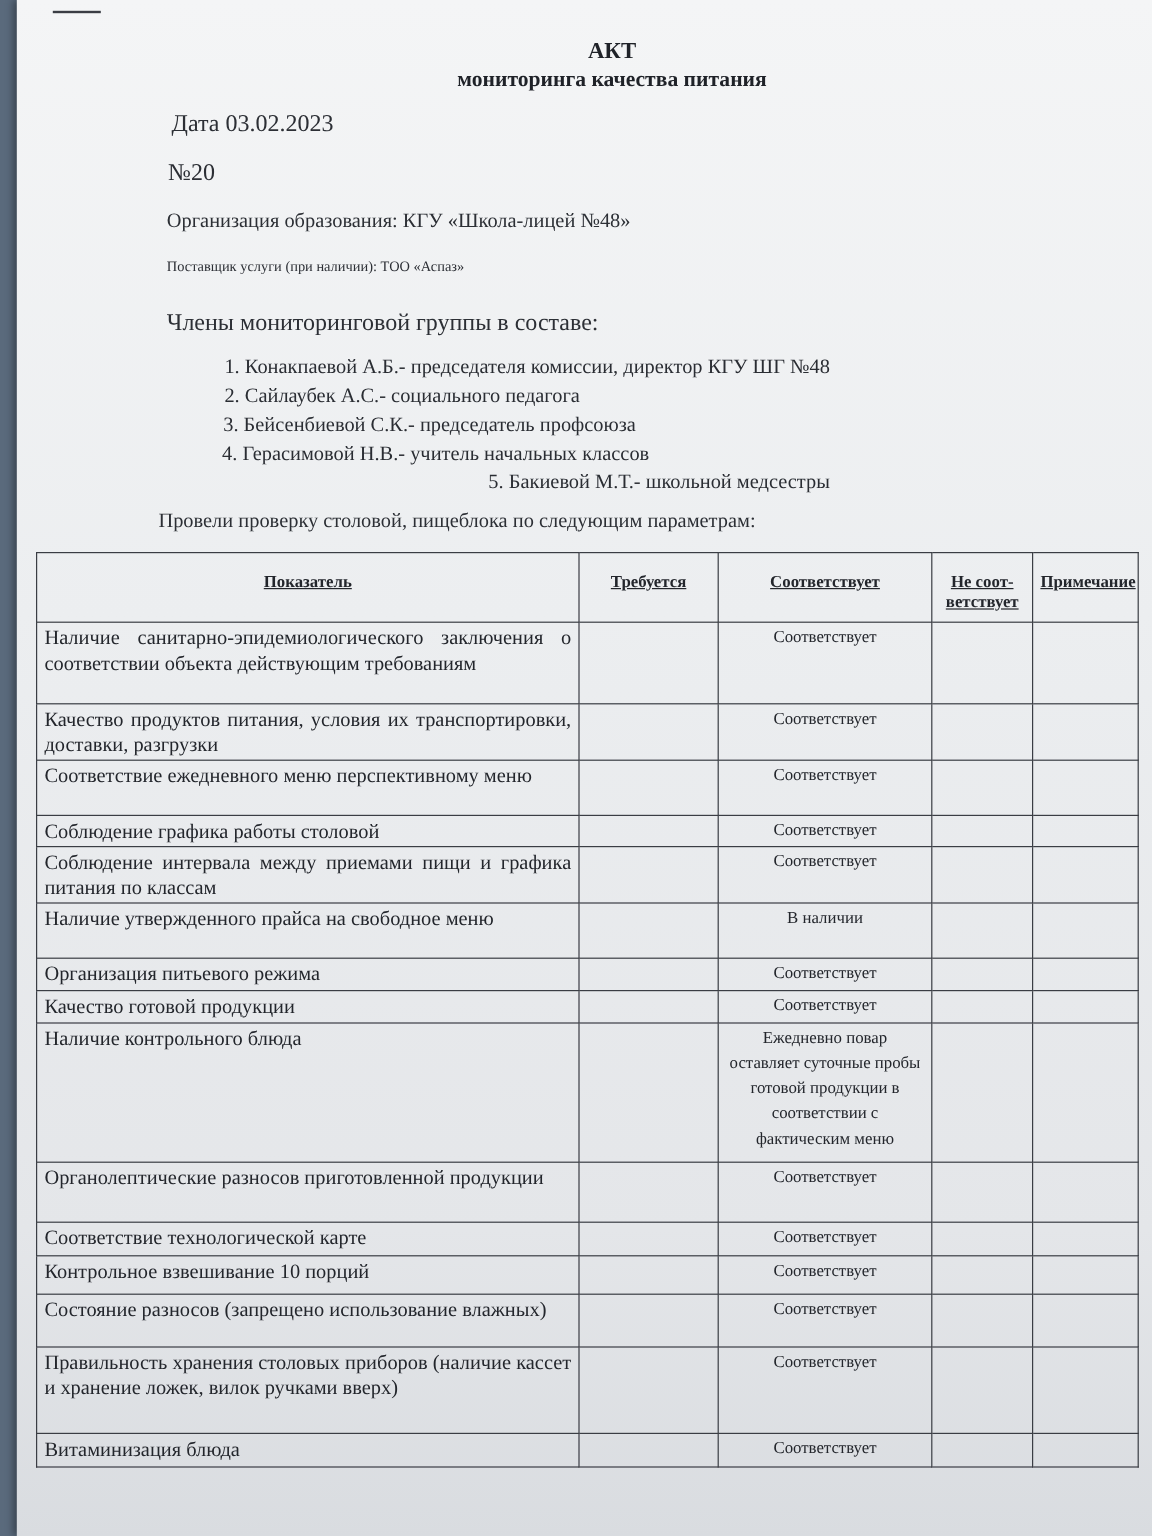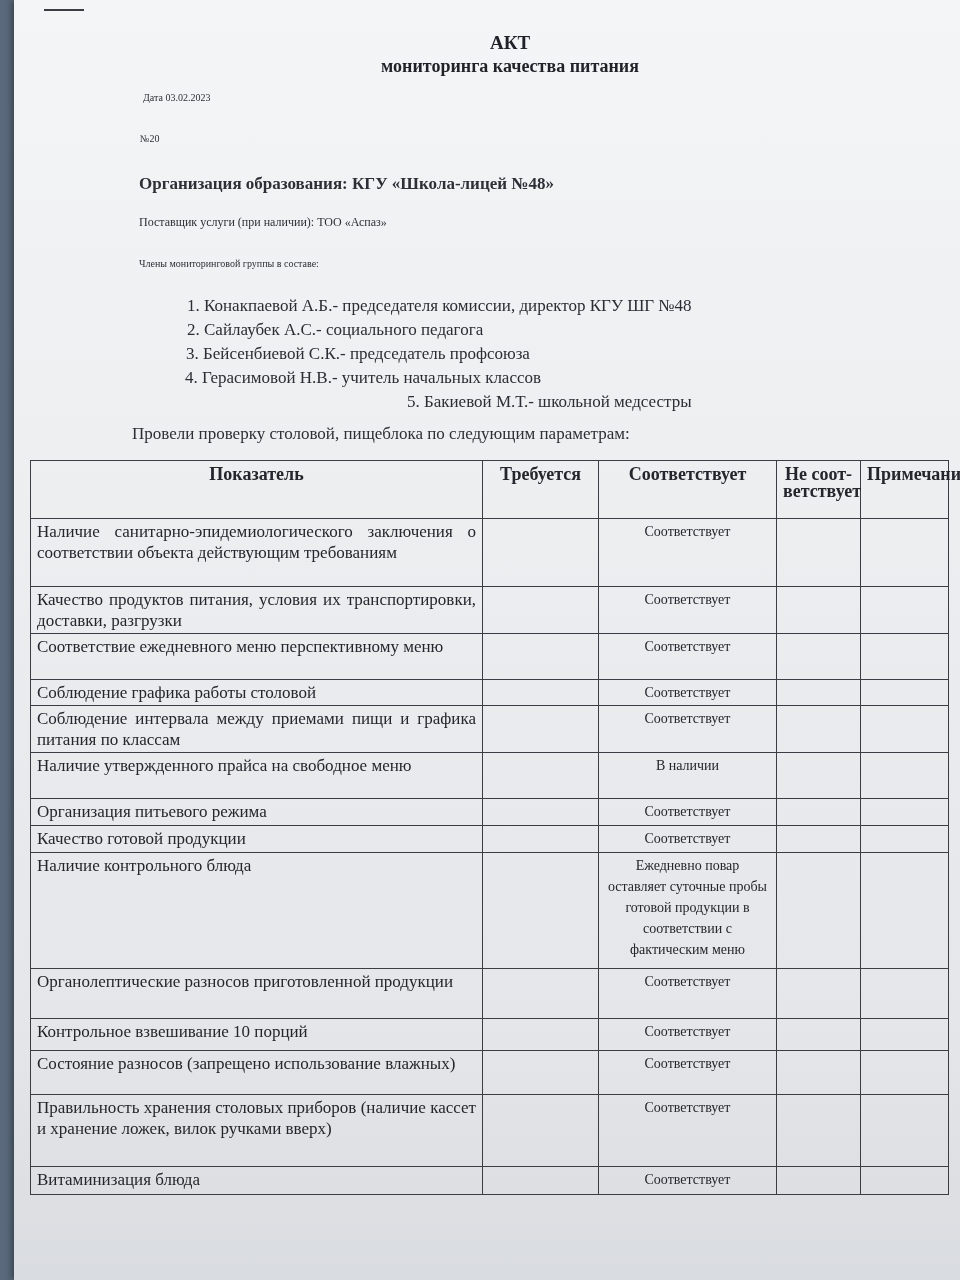--- a/index.html
+++ b/index.html
@@ -17,49 +17,49 @@
   }
   .top-mark {
     position: absolute; left: 30px; top: 9px; width: 40px; height: 2px; background: #3a3d44;
   }
   .title {
     position: absolute; left: 0; width: 1020px; text-align: center;
     font-weight: bold; font-size: 19px; color: #1f2228;
   }
   .t1 { top: 32px; }
   .t2 { top: 56px; font-size: 18px; }
-  .line { position: absolute; font-size: 10px; color: #2c2f35; white-space: nowrap; }
+  .line { position: absolute; font-size: 20px; color: #2c2f35; white-space: nowrap; }
   .members { position: absolute; left: 160px; top: 294px; font-size: 17px; line-height: 24px; margin-left: 23px; }
   .members .m { white-space: nowrap; }
   table.grid {
     position: absolute; left: 30px; top: 460px; width: 918px;
     border-collapse: collapse; table-layout: fixed;
     font-size: 17px; color: #23262c;
   }
   table.grid td, table.grid th {
     border: 1px solid #3a3d44; vertical-align: top; padding: 2px 6px;
     line-height: 21px;
   }
-  table.grid th { font-size: 18px; font-weight: bold; text-align: center; padding-top: 5px; line-height: 17px; }
+  table.grid th { font-size: 14px; font-weight: bold; text-align: center; padding-top: 16px; line-height: 17px; text-decoration: underline; }
   .ind { text-align: justify; text-align-last: left; }
   .status { font-size: 14px; text-align: center; line-height: 18px; }
 </style>
 </head>
 <body>
 
 <div class="paper">
   <div class="top-mark"></div>
 </div>
 
 <div class="title t1">АКТ</div>
 <div class="title t2">мониторинга качества питания</div>
 
 <div class="line" style="left:143px; top:92px;">Дата 03.02.2023</div>
 <div class="line" style="left:140px; top:133px;">№20</div>
-<div class="line" style="left:139px; top:174px; font-size:17px;font-weight:bold;">Организация образования: КГУ «Школа-лицей №48»</div>
+<div class="line" style="left:139px; top:174px; font-size:17px;">Организация образования: КГУ «Школа-лицей №48»</div>
 <div class="line" style="left:139px; top:215px; font-size:12px;">Поставщик услуги (при наличии): ТОО «Аспаз»</div>
 <div class="line" style="left:139px; top:258px;">Члены мониторинговой группы в составе:</div>
 
 <div class="members">
   <div class="m" style="margin-left:4px;">1.   Конакпаевой А.Б.- председателя комиссии, директор КГУ ШГ №48</div>
   <div class="m" style="margin-left:4px;">2.   Сайлаубек А.С.- социального педагога</div>
   <div class="m" style="margin-left:3px;">3. Бейсенбиевой С.К.- председатель профсоюза</div>
   <div class="m" style="margin-left:2px;">4. Герасимовой Н.В.- учитель начальных классов</div>
   <div class="m" style="margin-left:2px;text-align:right;">5.   Бакиевой М.Т.- школьной медсестры</div>
 </div>
@@ -145,20 +145,27 @@
     <td></td>
     <td></td>
   </tr>
   <tr style="height:50px">
     <td class="ind">Органолептические разносов приготовленной продукции</td>
     <td></td>
     <td class="status">Соответствует</td>
     <td></td>
     <td></td>
   </tr>
+  <tr style="height:28px">
+    <td class="ind">Соответствие технологической карте</td>
+    <td></td>
+    <td class="status">Соответствует</td>
+    <td></td>
+    <td></td>
+  </tr>
   <tr style="height:32px">
     <td class="ind">Контрольное взвешивание 10 порций</td>
     <td></td>
     <td class="status">Соответствует</td>
     <td></td>
     <td></td>
   </tr>
   <tr style="height:44px">
     <td class="ind">Состояние разносов (запрещено использование влажных)</td>
     <td></td>

